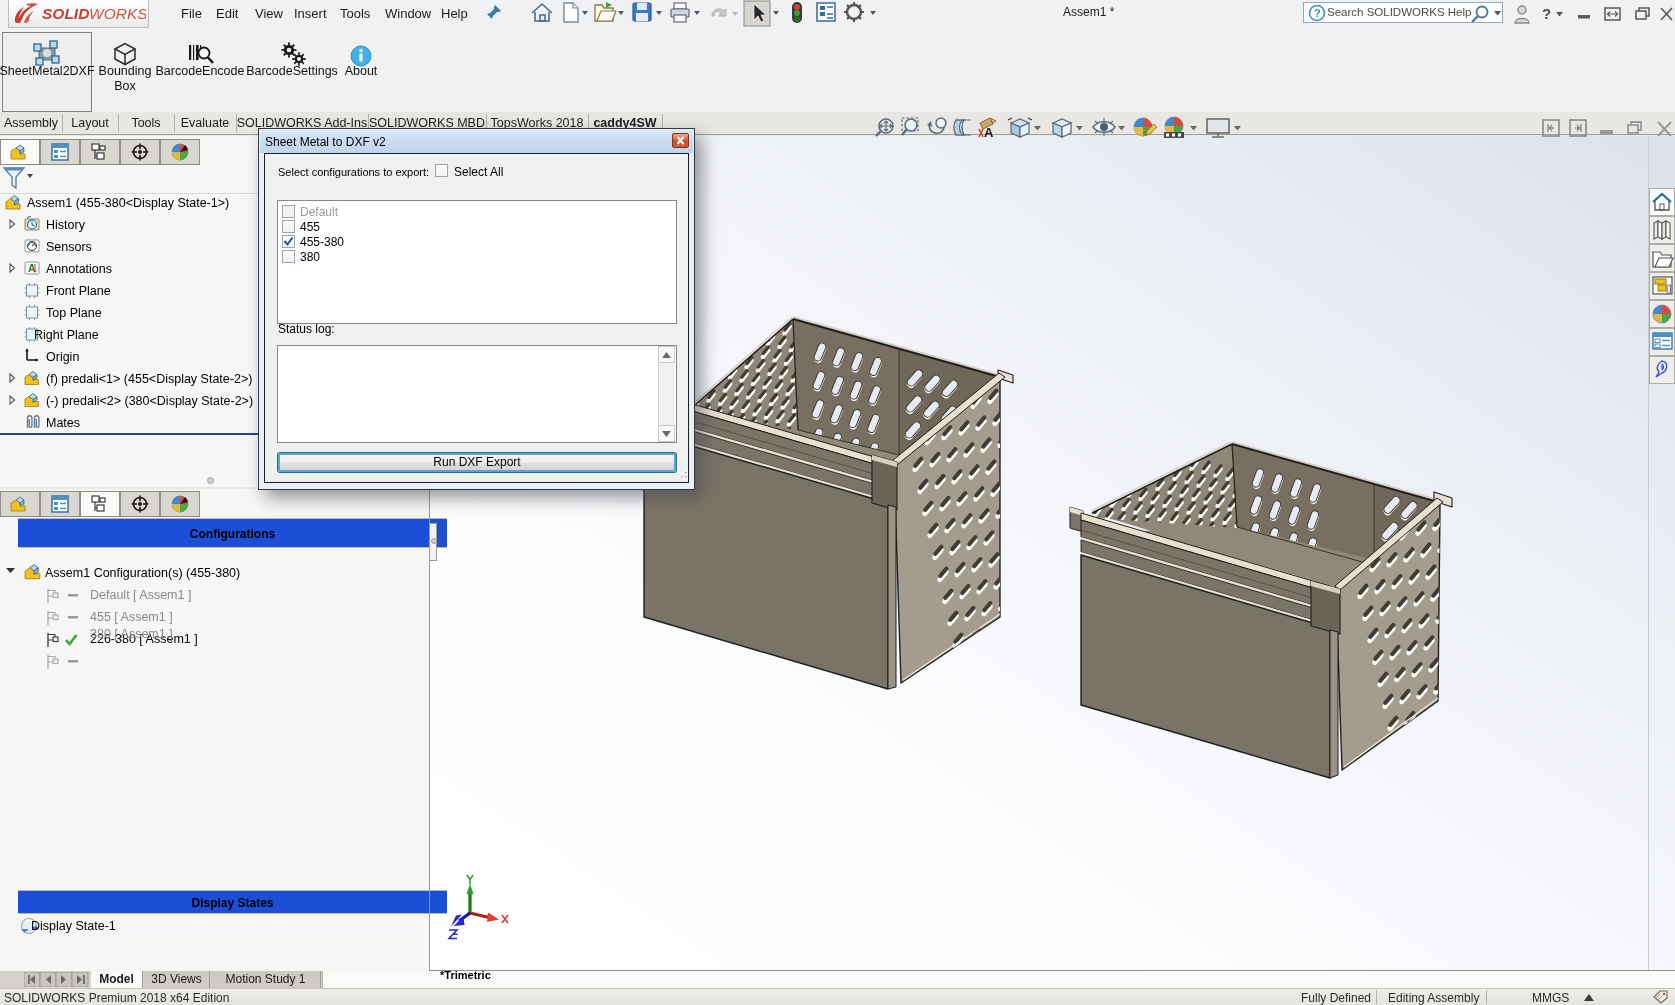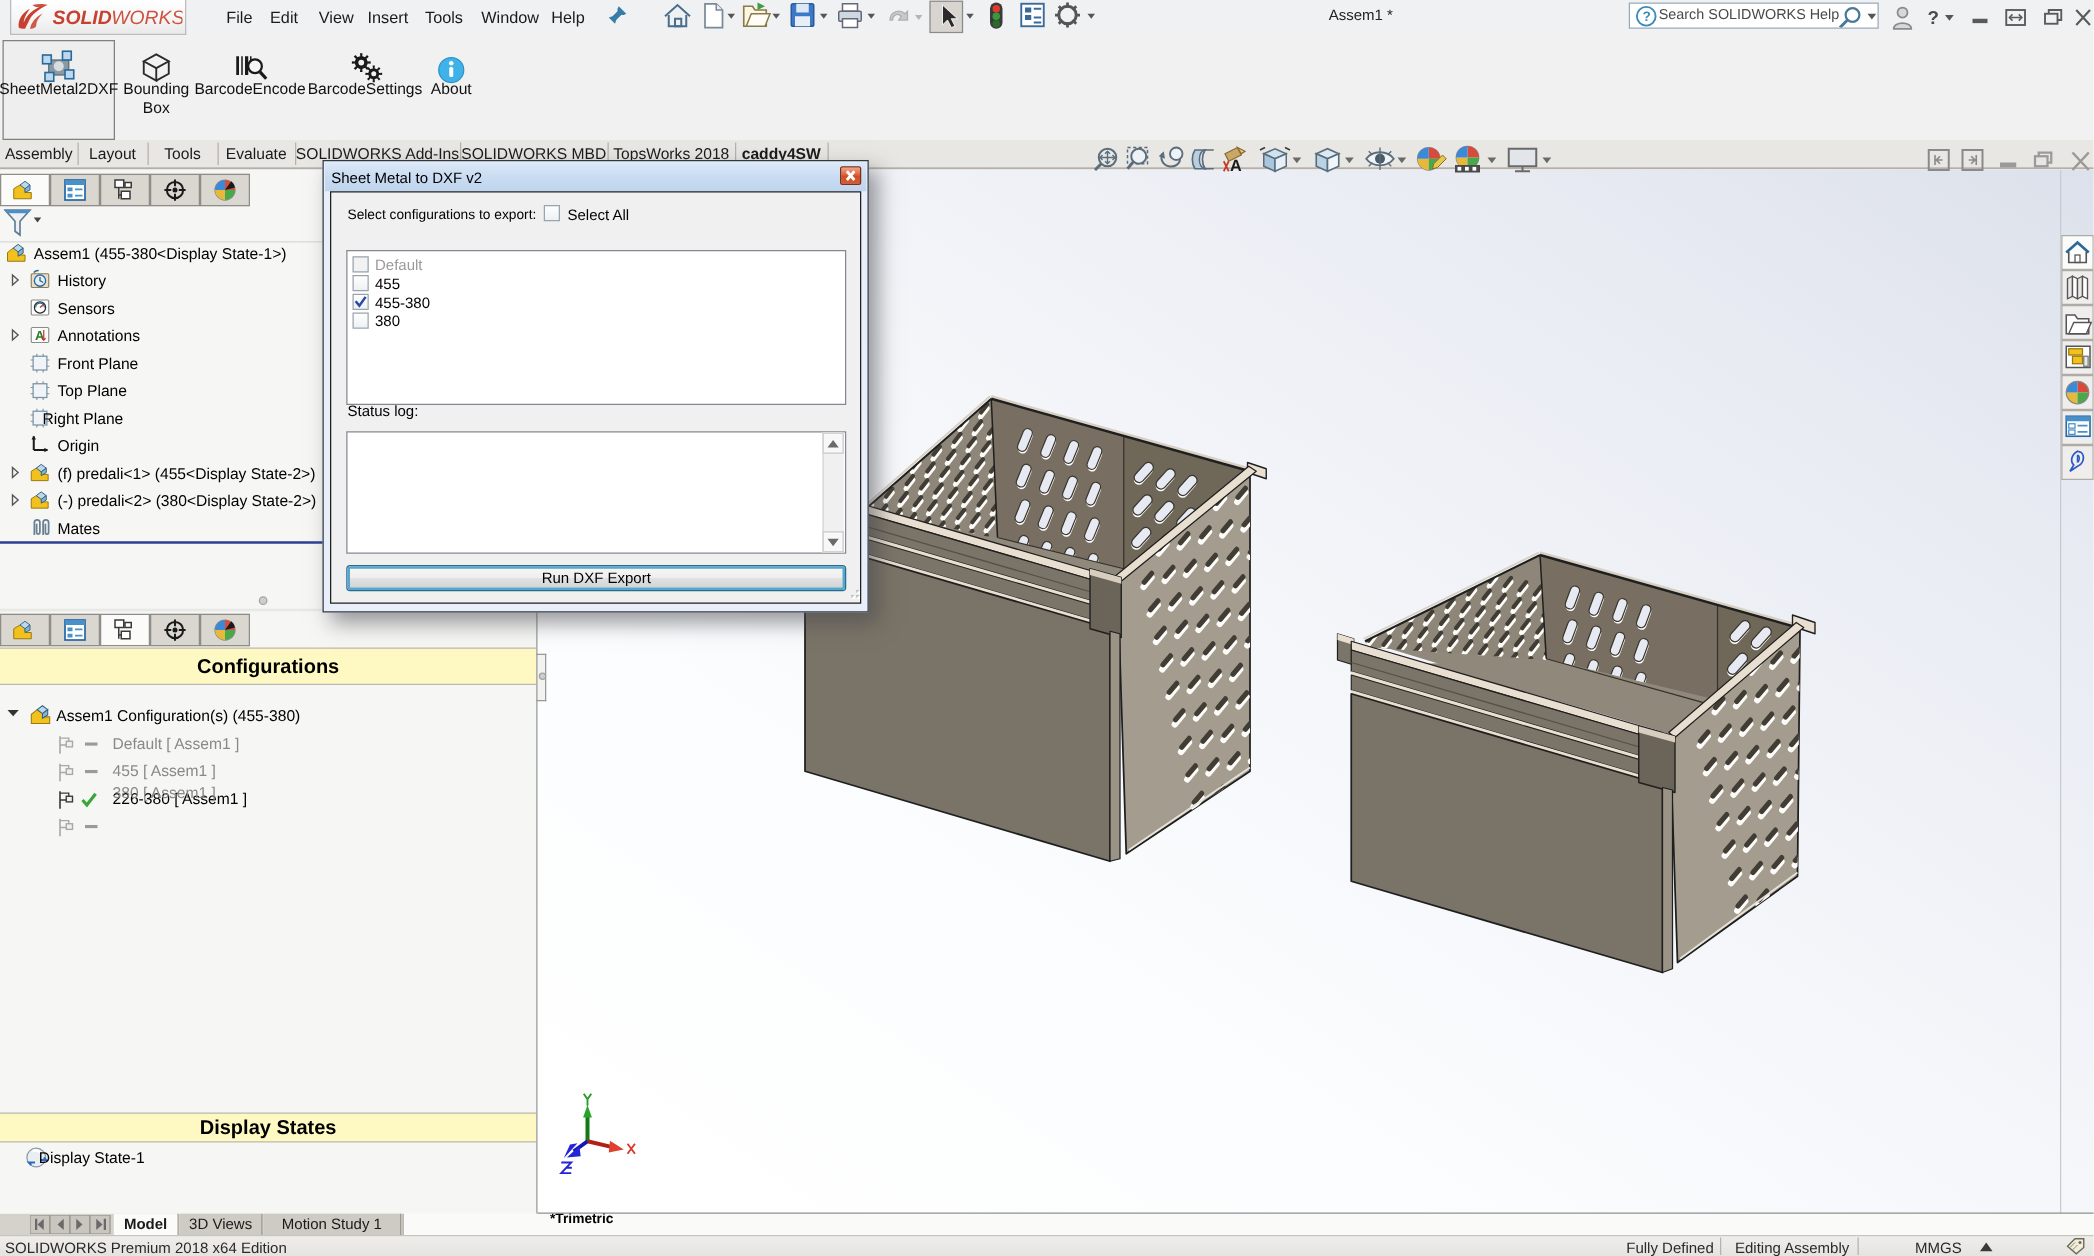--- a/index.html
+++ b/index.html
@@ -16,21 +16,21 @@
 #tabrow { position:absolute; left:0; top:112px; width:1675px; height:28px; background:#e9e7e3; }
 #tabline { position:absolute; left:0; top:134px; width:1675px; height:1px; background:#a19e98; }
 .cmdtab { position:absolute; top:112px; height:22px; line-height:23px; font-size:12.5px; color:#1a1a1a; text-align:center; white-space:nowrap; }
 .tabsep { position:absolute; top:114px; height:18px; width:1px; background:#b5b2ac; }
 #leftpanel { position:absolute; left:0; top:136px; width:430px; height:835px; background:#f6f6f5; }
 #lpborder { position:absolute; left:429px; top:136px; width:1px; height:835px; background:#9a9a98; }
 .ptabcell { position:absolute; width:40px; height:26px; background:#dad7d1; border:1px solid #8f8d88; }
 .ptabcell.on { background:#fbfbfa; }
 .treerow { position:absolute; font-size:12.5px; color:#000; white-space:nowrap; }
 .gray { color:#898989; }
-.phdr { position:absolute; left:0; width:429px; text-align:center; font-weight:bold; font-size:16px; color:#000; background:#fef9c3; }
+.phdr { position:absolute; left:18px; width:429px; text-align:center; font-weight:bold; font-size:12px; color:#000; background:#1d4ed8; }
 #viewport { position:absolute; left:430px; top:136px; width:1245px; height:835px; background:linear-gradient(to bottom left,#dde1eb 0%,#e8ebf2 20%,#f4f6fa 48%,#fcfdfe 72%,#ffffff 100%); }
 #vpline { position:absolute; left:430px; top:970px; width:1245px; height:1px; background:#8f8f8f; }
 #taskpane { position:absolute; left:1648px; top:136px; width:27px; height:835px; border-left:1px solid #c6cad2; }
 .tpcell { position:absolute; left:1649px; width:26px; height:28px; background:#efeeec; border:1px solid #aeaca7; }
 .tpcell.on { background:#fbfbfa; }
 #bottombar { position:absolute; left:0; top:971px; width:1675px; height:17px; background:#fafaf9; }
 #bottomtabsbg { position:absolute; left:0; top:971px; width:323px; height:17px; background:#d5d2cb; border-right:1px solid #b5b2ac; }
 .btab { position:absolute; top:971px; height:17px; line-height:17px; font-size:12px; color:#1a1a1a; text-align:center; }
 #statusbar { position:absolute; left:0; top:988px; width:1675px; height:17px; background:linear-gradient(#efedea,#e6e4e0); border-top:1px solid #c6c4c0; font-size:12px; color:#2a2a2a; }
 #dialog { position:absolute; left:258px; top:128px; width:437px; height:362px; background:#e8effa; border:1px solid #30383f; box-shadow:7px 8px 16px rgba(70,70,75,0.55); }

